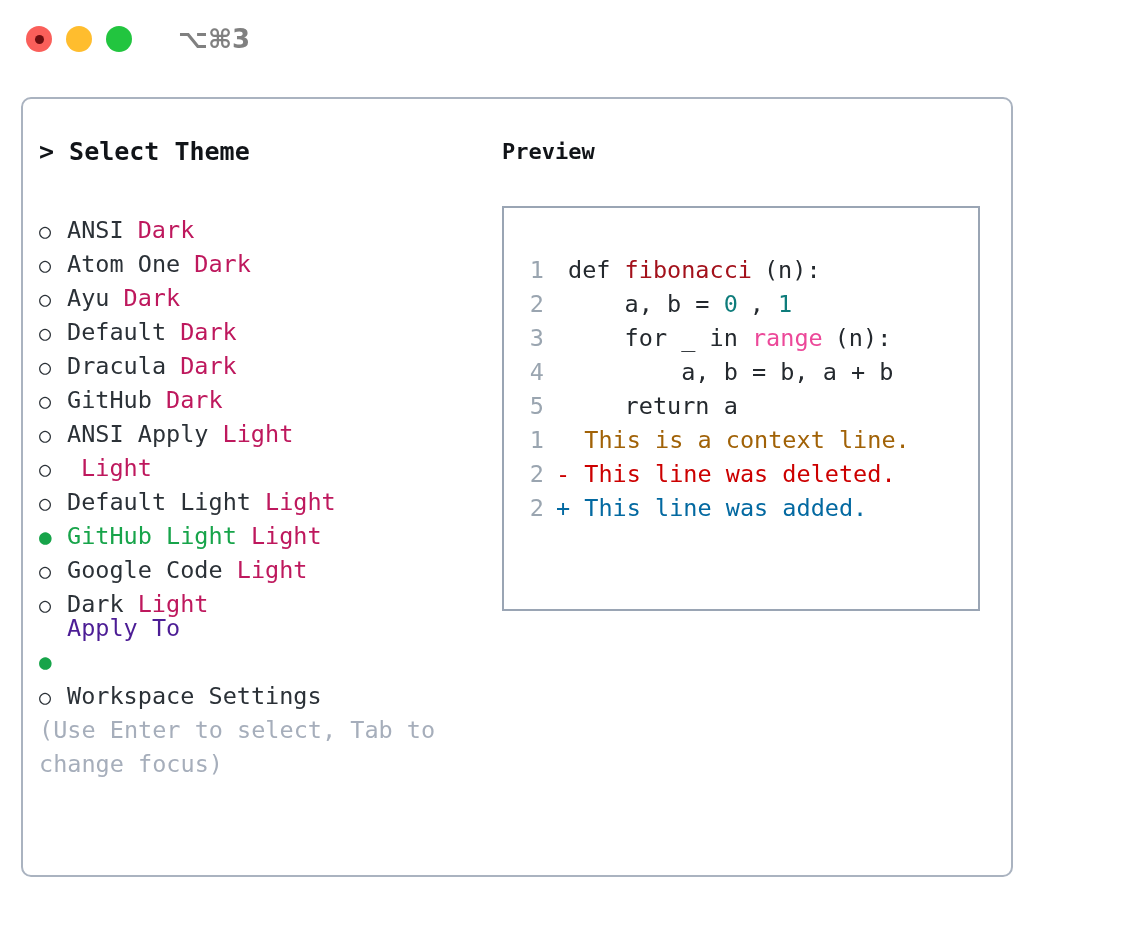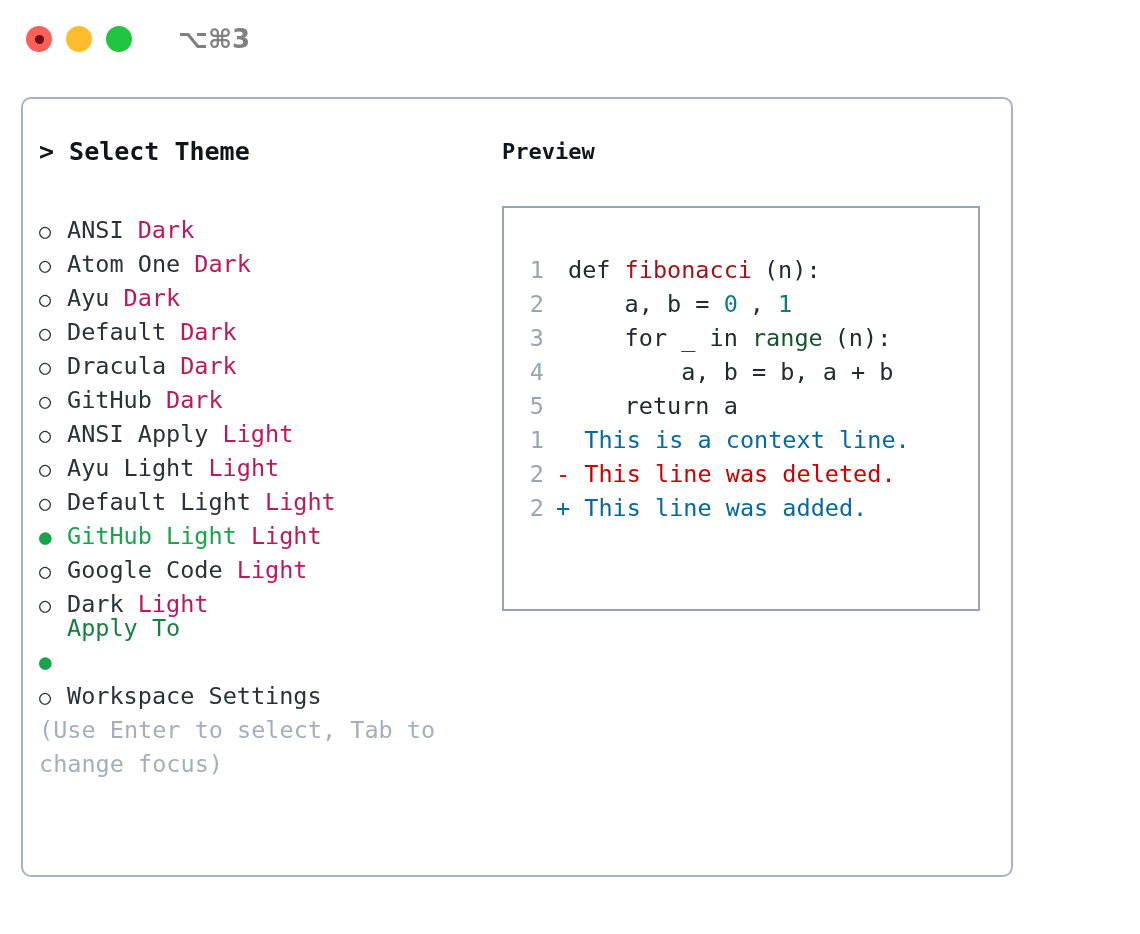--- a/index.html
+++ b/index.html
@@ -126,21 +126,21 @@
   .opt-row.selected .opt-label { color: #17a44a; }
   .opt-suffix {
     color: #be185d;
     margin-left: 0.6em;
     margin-top: 44px;
   }
 
   #apply-to-heading {
     font-size: 23.5px;
     font-weight: 400;
-    color: #15803d;
+    color: #4c1d95;
     line-height: 34px;
     margin-left: 28px;
     white-space: pre;
   }
   .group-gap { height: 34px; }
 
   #hint-text {
     color: #a6aebb;
     font-size: 23.5px;
     line-height: 34px;
@@ -182,31 +182,31 @@
   .code-line { display: flex; }
   .lineno {
     width: 26px;
     flex: 0 0 26px;
     text-align: right;
     color: #9aa5b0;
   }
   .code-text { margin-left: 12px; color: #24292e; }
   .tok-fn   { color: #a3111b; }
   .tok-num  { color: #0e7c7b; }
-  .tok-bi   { color: #14532d; }
+  .tok-bi   { color: #ec4899; }
 
   #diff-area {
     position: absolute;
     left: 14px;
     top: 215px;
     font-size: 23.5px;
     line-height: 34px;
     white-space: pre;
   }
-  .diff-ctx { color: #0369a1; }
+  .diff-ctx { color: #a16207; }
   .diff-del { color: #cc0000; }
   .diff-add { color: #0369a1; }
 </style>
 </head>
 <body>
 
 <div id="window">
 
   <div id="titlebar">
     <div class="traffic-lights">
@@ -225,21 +225,21 @@
         <div class="heading" id="select-theme-heading">&gt; Select Theme</div>
 
         <div id="theme-list">
             <div class="opt-row"><span class="marker">○</span><span class="opt-label">ANSI</span><span class="opt-suffix">Dark</span></div>
             <div class="opt-row"><span class="marker">○</span><span class="opt-label">Atom One</span><span class="opt-suffix">Dark</span></div>
             <div class="opt-row"><span class="marker">○</span><span class="opt-label">Ayu</span><span class="opt-suffix">Dark</span></div>
             <div class="opt-row"><span class="marker">○</span><span class="opt-label">Default</span><span class="opt-suffix">Dark</span></div>
             <div class="opt-row"><span class="marker">○</span><span class="opt-label">Dracula</span><span class="opt-suffix">Dark</span></div>
             <div class="opt-row"><span class="marker">○</span><span class="opt-label">GitHub</span><span class="opt-suffix">Dark</span></div>
             <div class="opt-row"><span class="marker">○</span><span class="opt-label">ANSI Apply</span><span class="opt-suffix">Light</span></div>
-            <div class="opt-row"><span class="marker">○</span><span class="opt-label">Ayu Light</span><span class="opt-suffix">Light</span></div>
+            <div class="opt-row"><span class="marker">○</span><span class="opt-suffix">Light</span></div>
             <div class="opt-row"><span class="marker">○</span><span class="opt-label">Default Light</span><span class="opt-suffix">Light</span></div>
             <div class="opt-row selected"><span class="marker sel">●</span><span class="opt-label">GitHub Light</span><span class="opt-suffix">Light</span></div>
             <div class="opt-row"><span class="marker">○</span><span class="opt-label">Google Code</span><span class="opt-suffix">Light</span></div>
             <div class="opt-row"><span class="marker">○</span><span class="opt-label">Dark</span><span class="opt-suffix">Light</span></div>
           </div>
 
         <div class="group-gap"></div>
 
         <div id="apply-to-heading">Apply To</div>
 

